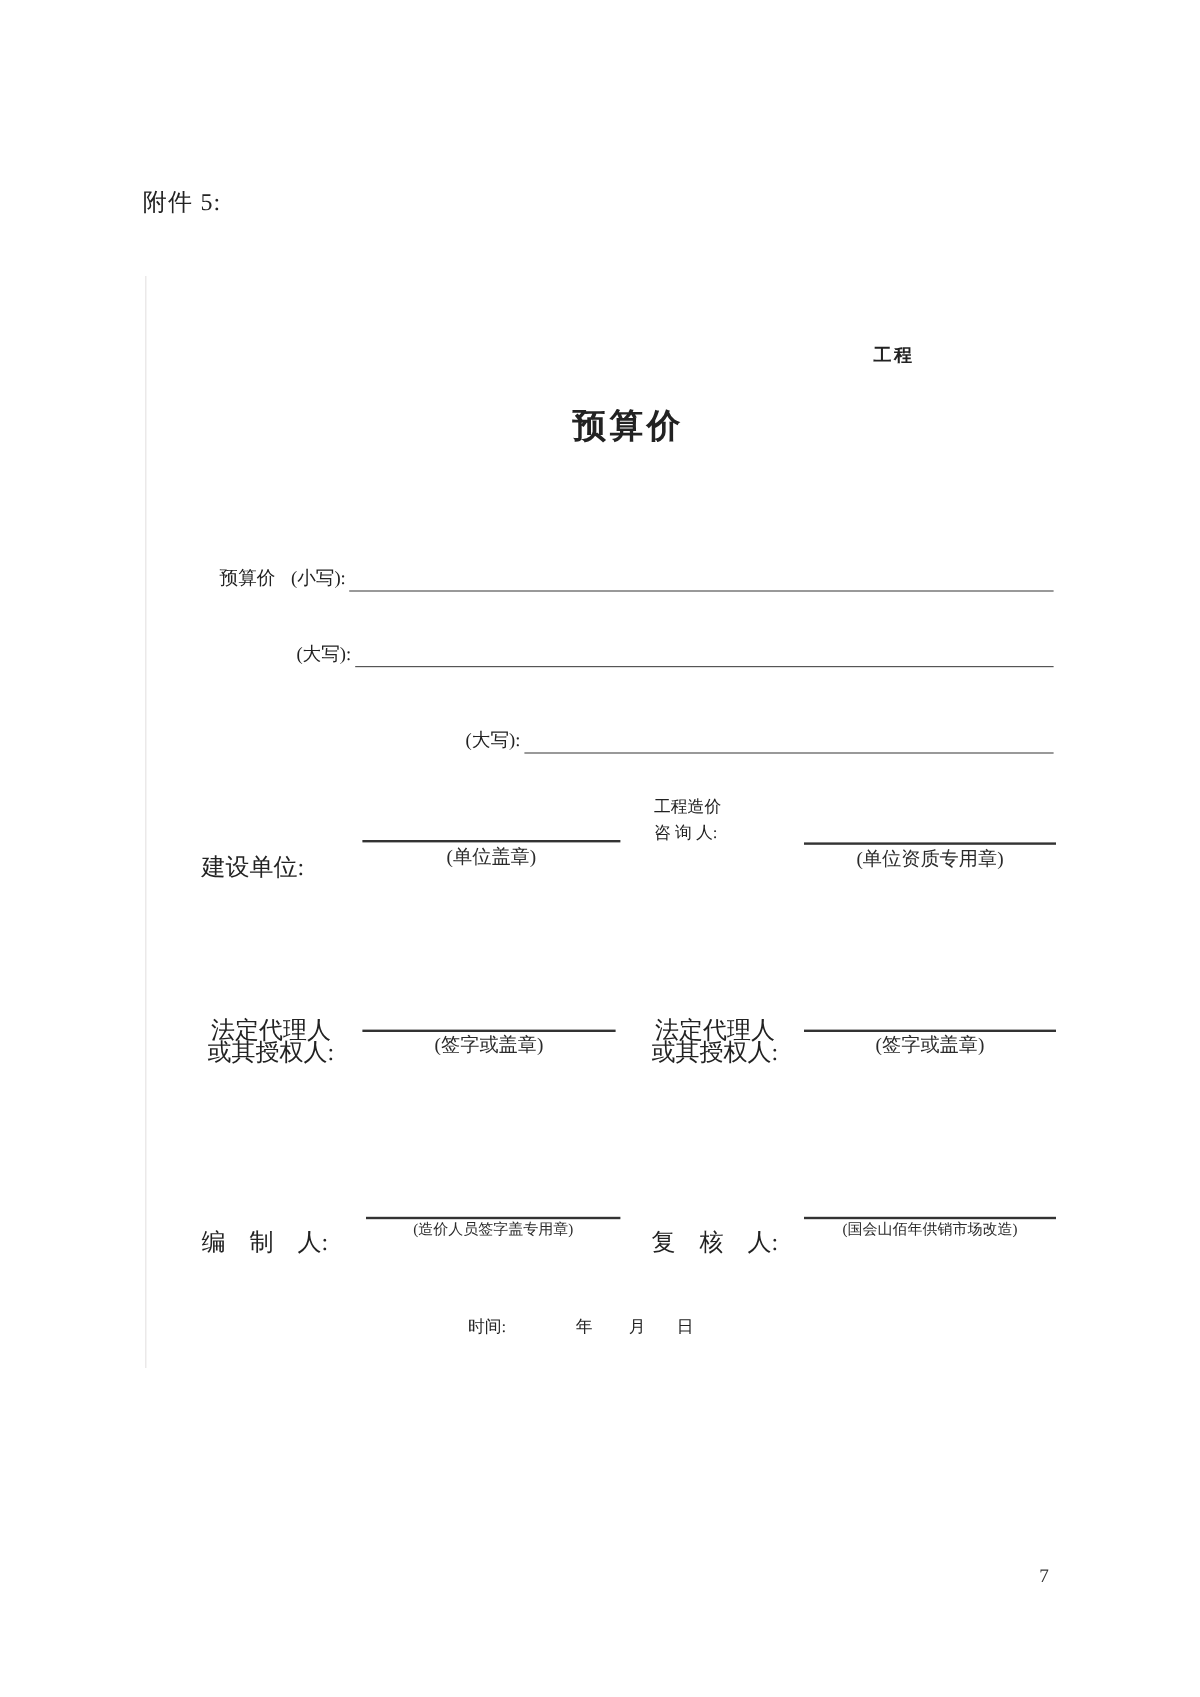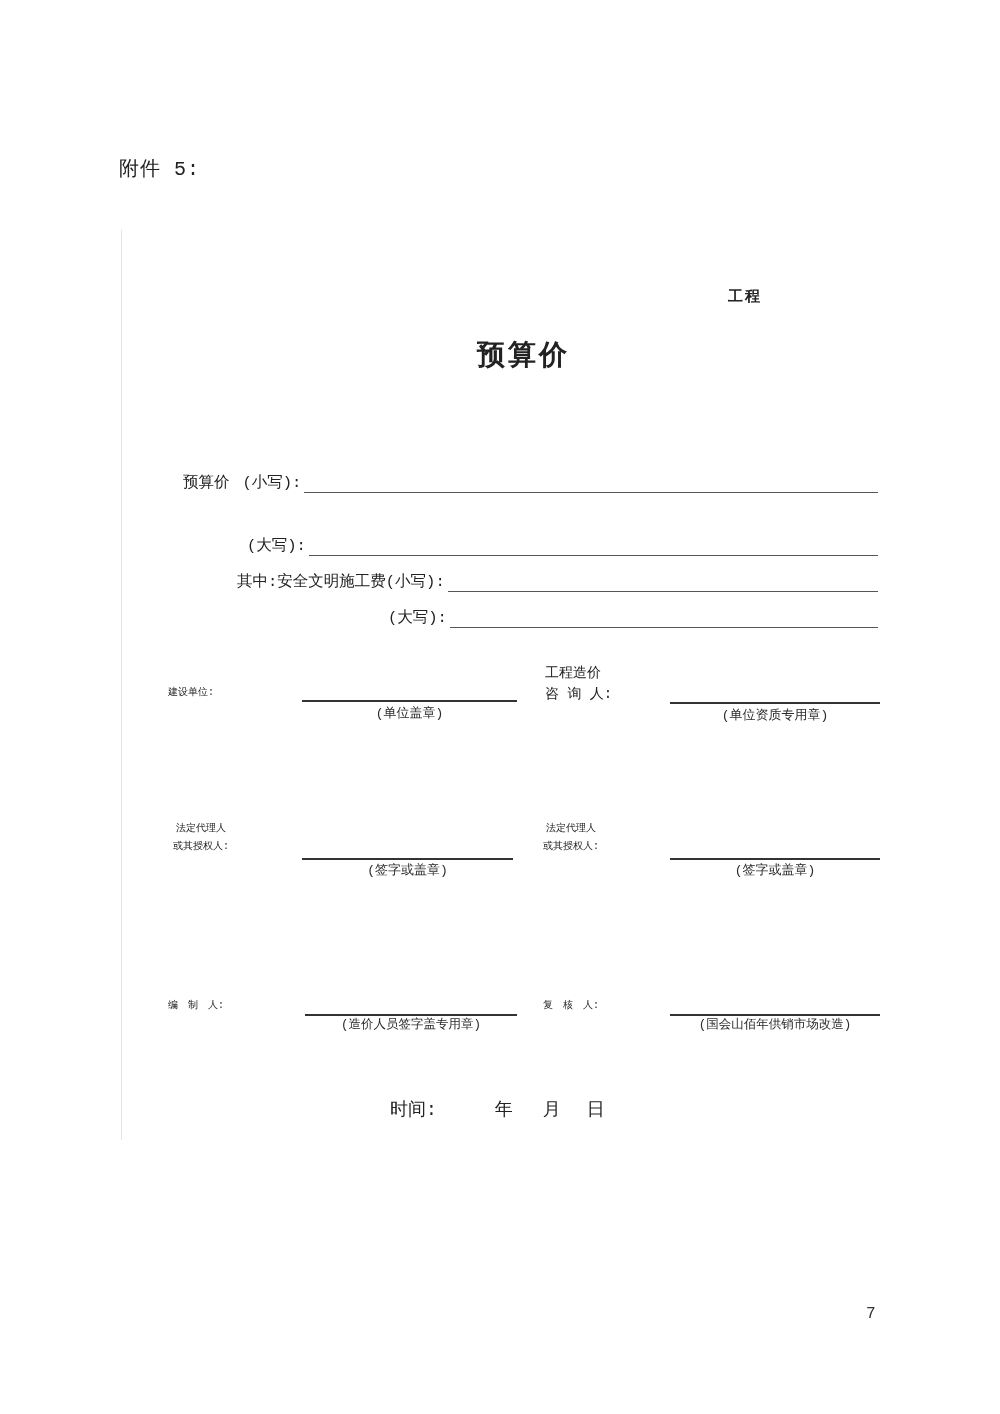--- a/index.html
+++ b/index.html
@@ -1,46 +1,46 @@
 <!DOCTYPE html>
 <html><head>
 <meta charset="utf-8">
 <style>
   html,body{margin:0;padding:0;background:#ffffff;}
   .page{
     position:relative;
     width:980px;height:1414px;
     background:#ffffff;
-    font-family:Liberation Mono, monospace;
+    font-family:Liberation Serif, serif;
     color:#222222;
     overflow:hidden;
   }
   .abs{position:absolute;}
   .attachment{left:119px;top:155px;font-size:20px;letter-spacing:1px;}
   .left-rule{left:121px;top:230px;width:1px;height:910px;background:#e6e4e4;}
   .title-underline{left:227px;top:283px;width:490px;height:30px;
     border-bottom:2px solid #2e2e2e;text-align:center;
     font-size:23px;font-weight:bold;letter-spacing:1px;line-height:30px;}
   .title-suffix{left:728px;top:287px;font-size:15px;font-weight:bold;letter-spacing:2px;}
   .doc-title{left:477px;top:336px;font-size:28px;font-weight:bold;letter-spacing:3px;}
   .amount-row{display:flex;align-items:flex-end;font-size:15.5px;line-height:20px;}
   .amount-row .prefix{margin-right:13px;white-space:pre;}
   .amount-row .lbl{white-space:pre;margin-top:28px;}
   .fill{flex:1;border-bottom:1.5px solid #565656;height:19px;margin-left:3px;font-size:15px;}
   .row1{left:183px;top:445px;width:695px;}
   .row2{left:247px;top:508px;width:631px;}
   .row3{left:237px;top:544px;width:641px;}
   .row4{left:388px;top:580px;width:490px;}
-  .sig-label{font-size:10px;line-height:17.5px;white-space:pre;}
+  .sig-label{font-size:20px;line-height:17.5px;white-space:pre;margin-top:31px;}
   .sig-label.two{line-height:17.5px;text-align:center;}
   .consultant-label{left:545px;top:663px;font-size:14px;line-height:21px;white-space:pre;}
   .sig-line{border-bottom:2px solid #333333;height:18px;}
-  .sig-note{font-size:13px;text-align:center;color:#2b2b2b;white-space:nowrap;}
+  .sig-note{font-size:16px;text-align:center;color:#2b2b2b;white-space:nowrap;}
   .note-small{font-size:12.5px;text-align:center;}
-  .time-row{left:390px;top:1097px;display:flex;font-size:18px;align-items:flex-end;}
+  .time-row{left:390px;top:1097px;display:flex;font-size:14px;align-items:flex-end;}
   .time-row .gap1{margin-left:58px;}
   .time-row .gap2{margin-left:30px;}
   .time-row .gap3{margin-left:26px;}
   .page-number{left:866px;top:1305px;font-size:16px;color:#333;}
 </style>
 </head>
 <body>
 
 <div class="page">
 
@@ -54,24 +54,20 @@
     <span class="prefix">预算价</span>
     <span class="lbl">(小写):</span>
     <span class="fill"></span>
   </div>
 
   <div class="abs amount-row row2">
     <span class="lbl">(大写):</span>
     <span class="fill"></span>
   </div>
 
-  <div class="abs amount-row row3">
-    <span class="lbl">其中:安全文明施工费(小写):</span>
-    <span class="fill"></span>
-  </div>
 
   <div class="abs amount-row row4">
     <span class="lbl">(大写):</span>
     <span class="fill"></span>
   </div>
 
   <div class="abs sig-label" style="left:168px;top:684px;">建设单位:</div>
   <div class="abs sig-line" style="left:302px;top:682px;width:215px;"></div>
   <div class="abs sig-note" style="left:302px;top:704px;width:215px;">(单位盖章)</div>
 

